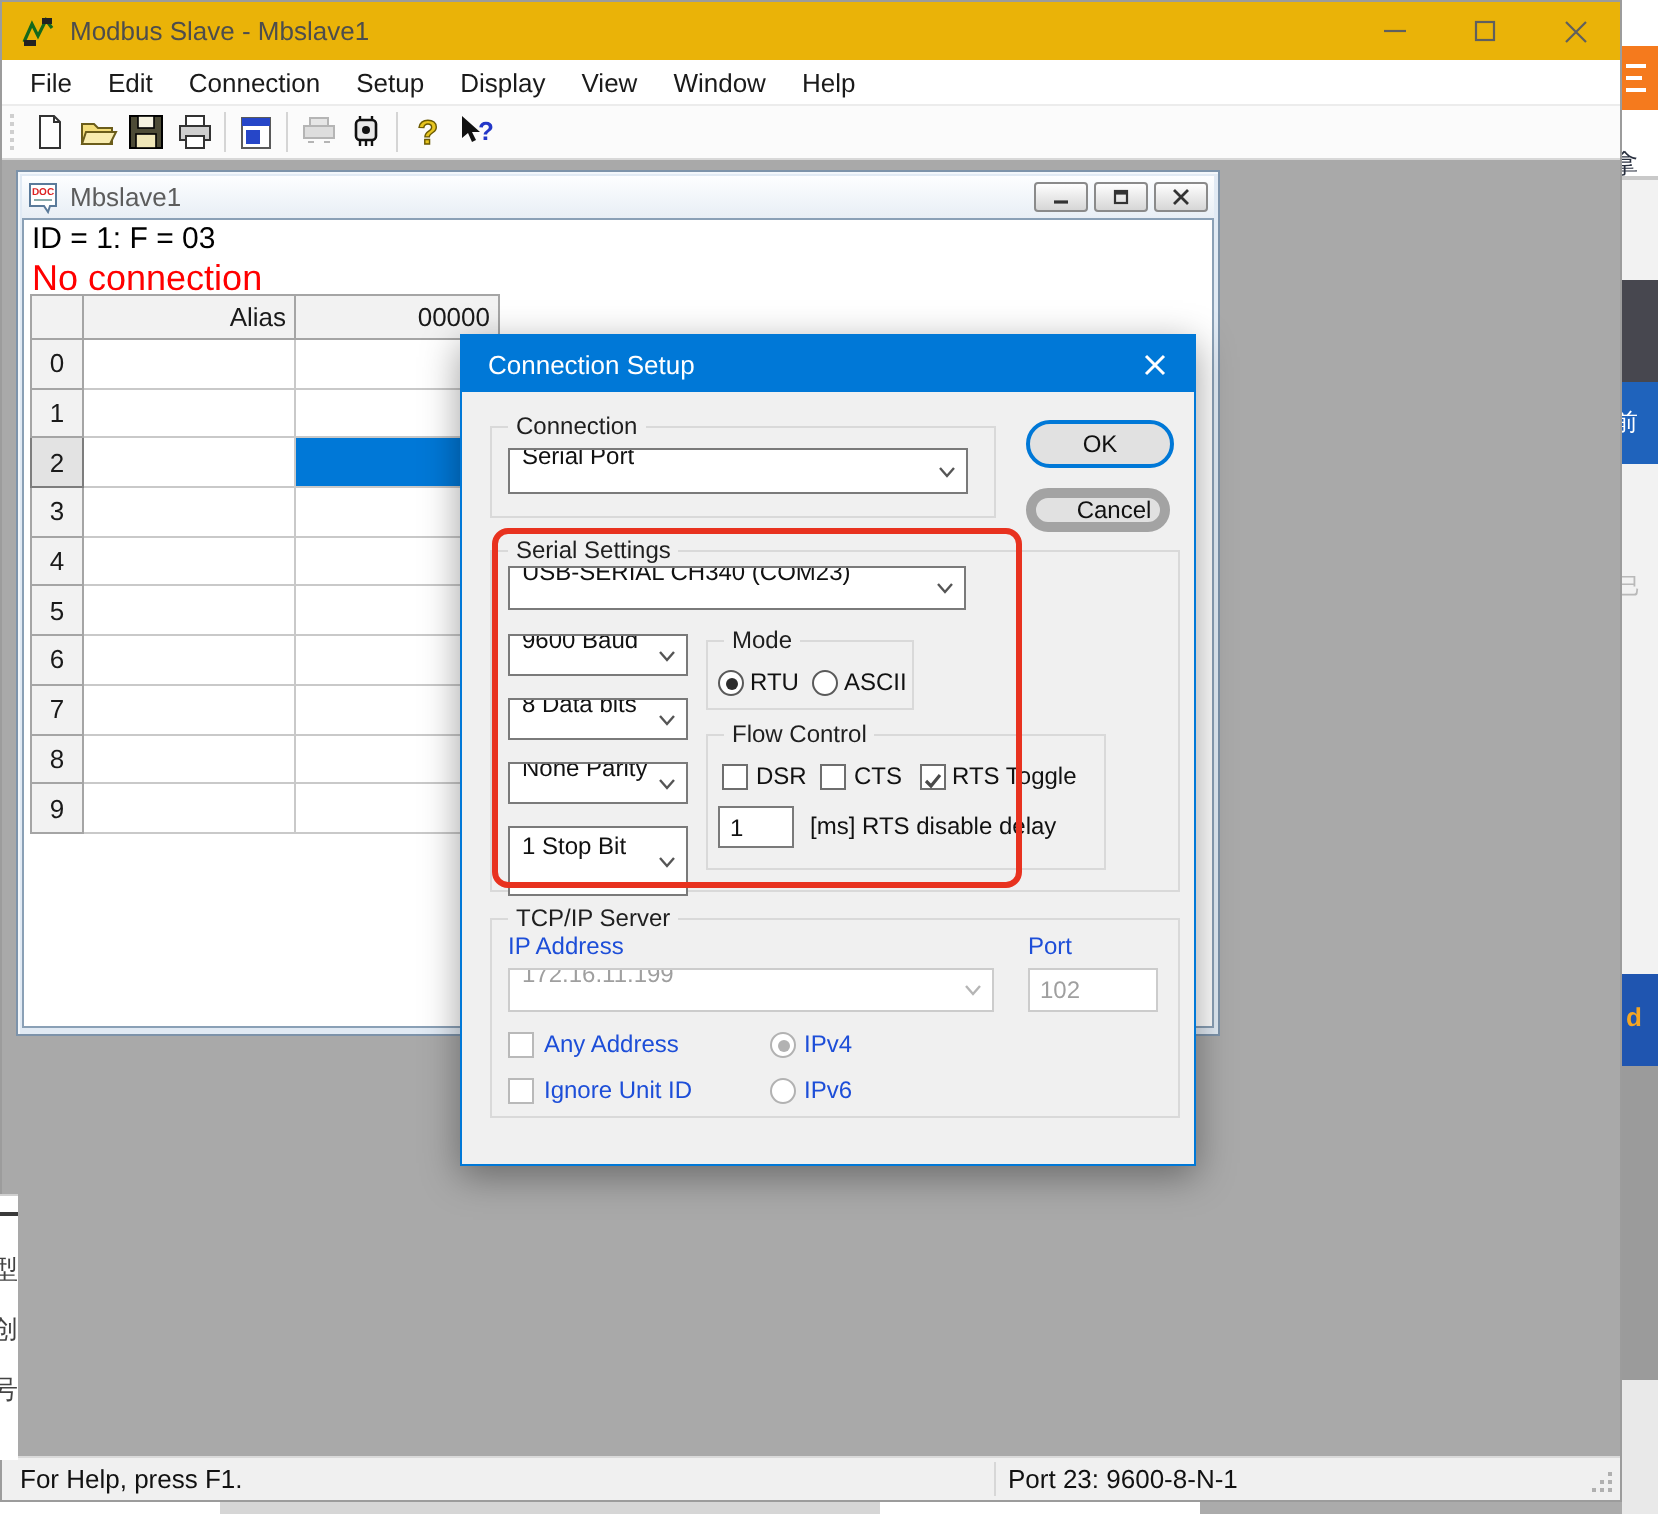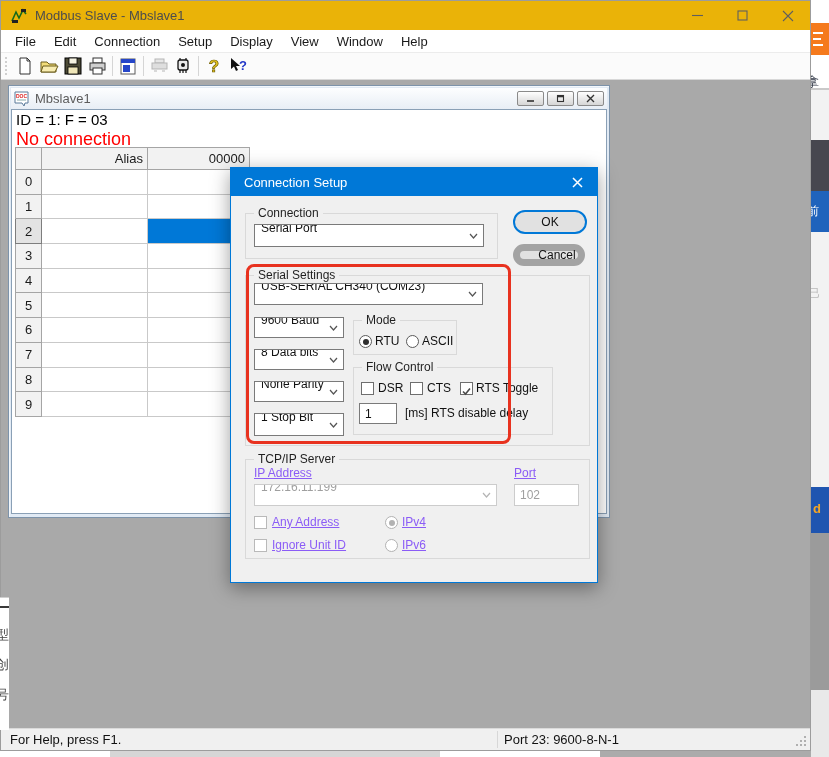--- a/index.html
+++ b/index.html
@@ -60,29 +60,29 @@
   .dlg-title { position:absolute; left:0; top:0; right:0; height:28px; background:#0078d7; display:flex; align-items:center; }
   .dlg-title-text { color:#fff; font-size:13px; margin-left:13px; }
   .dlg-close { position:absolute; right:9px; top:0; height:28px; width:22px; display:flex; align-items:center; justify-content:center; }
   .group { position:absolute; border:1px solid #d9d9d9; }
   .legend { position:absolute; top:-8px; left:8px; background:#f0f0f0; padding:0 4px; font-size:12px; color:#1f1f1f; white-space:nowrap; }
   .combo { position:absolute; background:#fff; border:1px solid #7a7a7a; font-size:12px; color:#111; display:flex; align-items:center; padding:0 18px 16px 6px; overflow:hidden; white-space:nowrap; }
   .combo .chev { position:absolute; right:5px; top:50%; transform:translateY(-50%); }
   .combo.disabled { border-color:#cccccc; color:#9f9f9f; }
   .btn { position:absolute; background:#e1e1e1; font-size:12px; color:#111; display:flex; align-items:center; justify-content:center;border-radius:12px; }
   .btn.ok { border:2px solid #0078d7; }
-  .btn.cancel { border:7px solid #a3a3a3;padding-left:16px; }
+  .btn.cancel { border:5px solid #a3a3a3;padding-left:16px; }
   .cb { position:absolute; width:13px; height:13px; border:1px solid #6e6e6e; background:#fff; }
   .cb.disabled { border-color:#b9b9b9; }
   .rad { position:absolute; width:13px; height:13px; border:1px solid #5a5a5a; border-radius:50%; background:#fff; }
   .rad.sel::after { content:""; position:absolute; left:2.5px; top:2.5px; right:2.5px; bottom:2.5px; border-radius:50%; background:#2e2e2e; }
   .rad.disabled { border-color:#b2b2b2; }
   .rad.disabled.sel::after { background:#b2b2b2; }
   .lbl { position:absolute; font-size:12px; color:#111; white-space:nowrap; }
-  .lbl.gray { color:#8b5cf6;text-decoration:underline; }
+  .lbl.gray { color:#1d4ed8; }
   .tinput { position:absolute; background:#fff; border:1px solid #7a7a7a; font-size:12px; color:#111; font-family:"Liberation Sans",sans-serif; padding-left:5px; }
   .tinput.disabled { border-color:#cccccc; color:#9f9f9f; }
   .red-rect { position:absolute; left:15px; top:96px; width:265px; height:180px; border:3px solid #e8321f; border-radius:8px; z-index:10; pointer-events:none; }
 
   
   .right-strip { position:absolute; left:811px; top:0; width:18px; height:757px; background:#f2f2f2; z-index:60; overflow:hidden; }
   .rs-block { position:absolute; left:0; width:18px; }
   .left-sliver { position:absolute; left:0; top:597px; width:9px; height:133px; background:#fff; z-index:45; overflow:hidden; border-top:1px solid #cfcfcf; }
   .ls-line { position:absolute; left:0; top:8px; width:9px; height:2px; background:#3a3a3a; }
   .ls-frag { position:absolute; left:-4px; font-size:13px; color:#444; }
@@ -362,21 +362,21 @@
         <svg class="chev" width="9" height="6" viewBox="0 0 9 6">
             <path d="M1 1 L4.5 5 L8 1" fill="none" stroke="#555" stroke-width="1.2"></path>
           </svg>
       </div>
       <div class="combo" style="left:8px; top:105px; width:90px; height:21px;">
         <span>None Parity</span>
         <svg class="chev" width="9" height="6" viewBox="0 0 9 6">
             <path d="M1 1 L4.5 5 L8 1" fill="none" stroke="#555" stroke-width="1.2"></path>
           </svg>
       </div>
-      <div class="combo" style="left:8px; top:137px; width:90px; height:23px;">
+      <div class="combo" style="left:8px; top:137px; width:90px; height:35px;">
         <span>1 Stop Bit</span>
         <svg class="chev" width="9" height="6" viewBox="0 0 9 6">
             <path d="M1 1 L4.5 5 L8 1" fill="none" stroke="#555" stroke-width="1.2"></path>
           </svg>
       </div>
 
       <div class="group" style="left:107px; top:44px; width:104px; height:35px; border-color:#d9d9d9;">
         <span class="legend">Mode</span>
         <div class="rad sel" style="left:5px; top:14px;"></div>
         <span class="lbl" style="left:21px; top:13px;">RTU</span>

